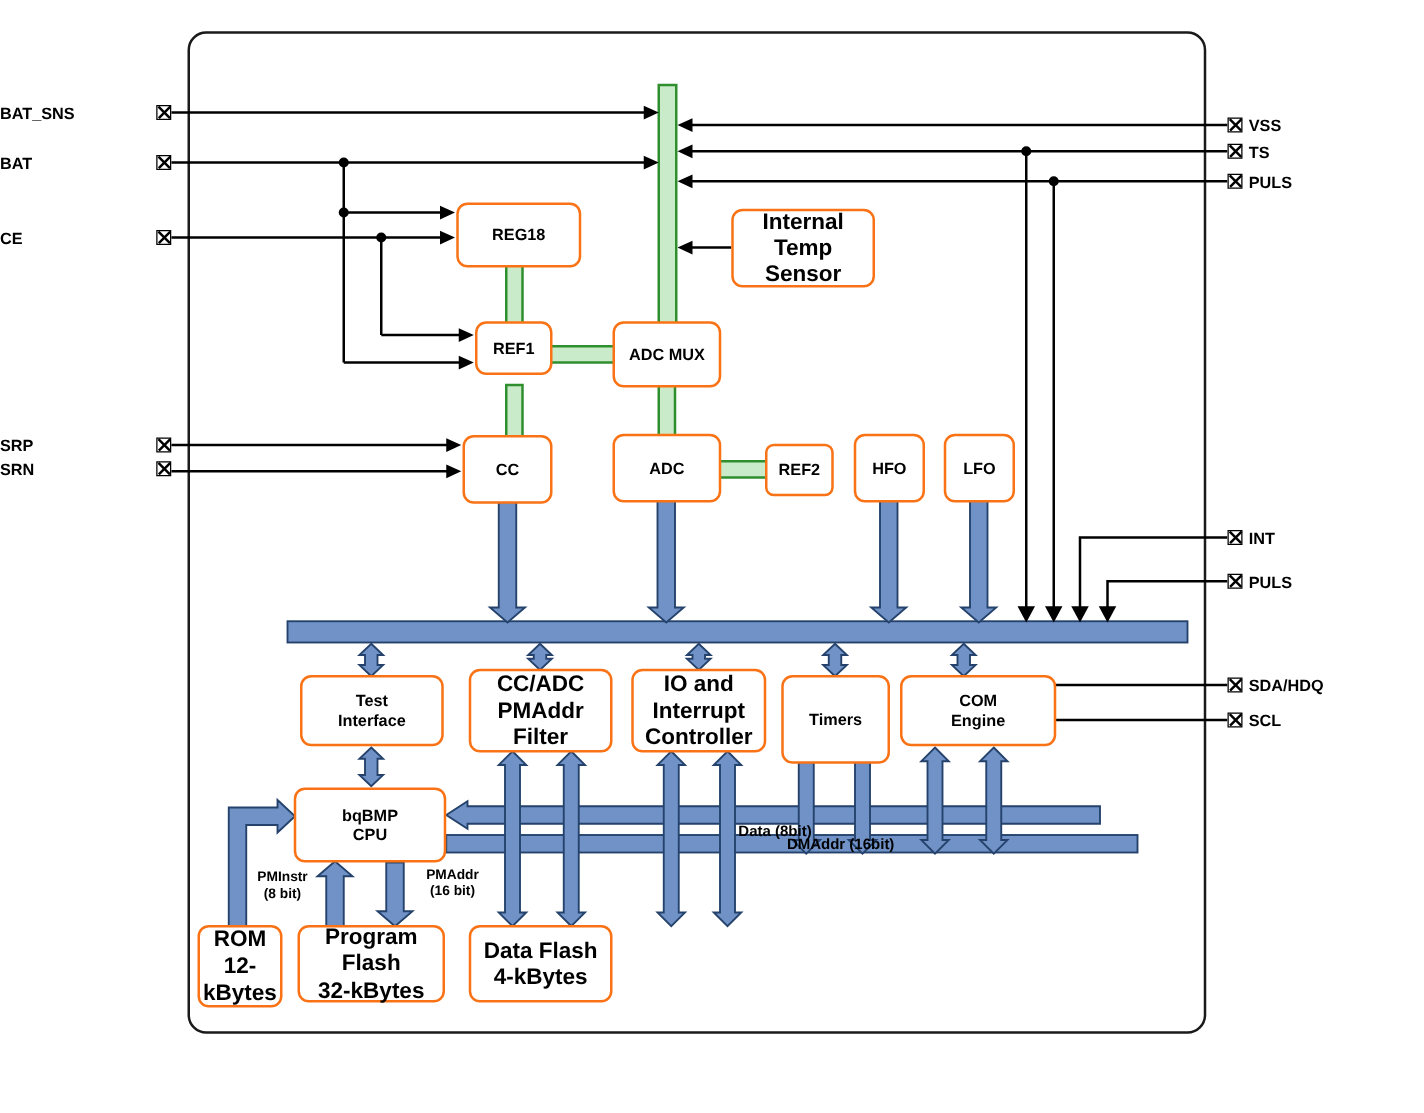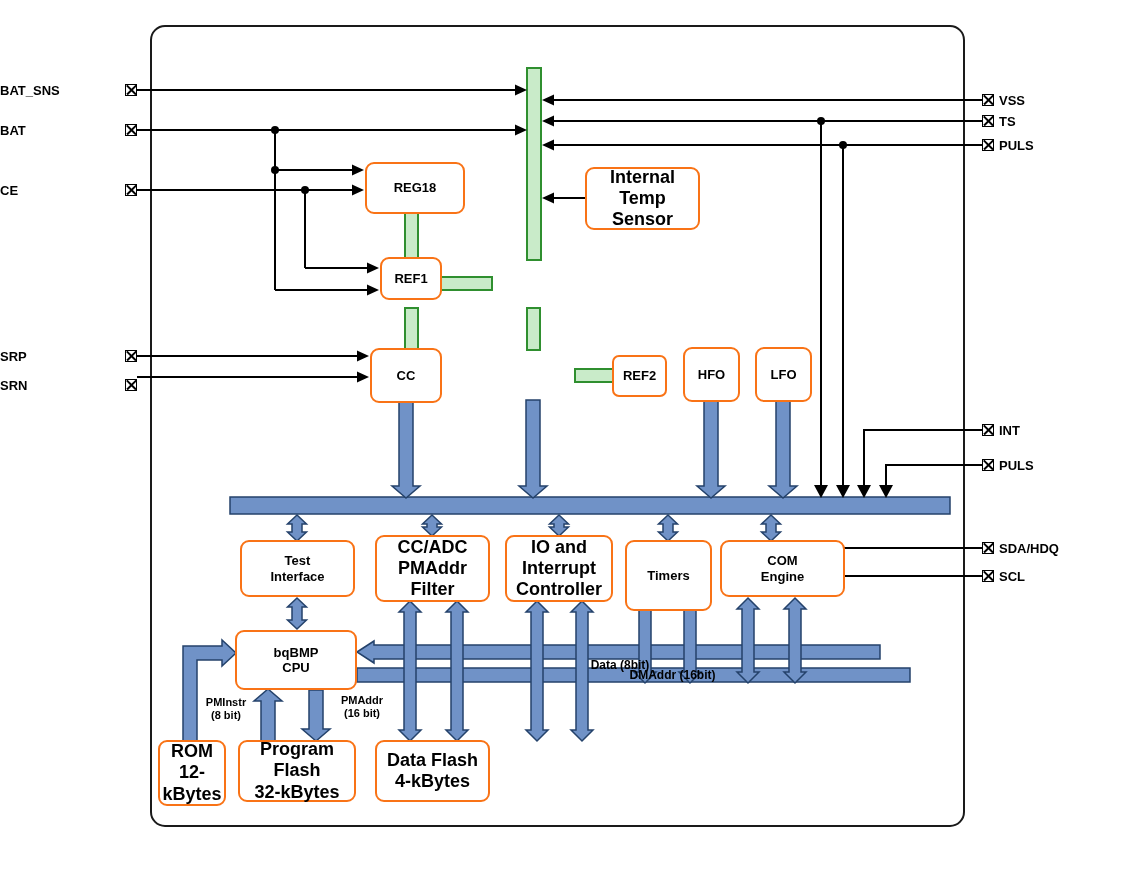--- a/index.html
+++ b/index.html
@@ -140,21 +140,23 @@
       <circle cx="821" cy="121" r="4"></circle>
       <circle cx="843" cy="145" r="4"></circle>
     </g>
   </svg>
 
   <div class="block" style="left:365px;top:162px;width:100px;height:52px">REG18</div>
   <div class="block fs12" style="left:585px;top:167px;width:115px;height:63px">Internal
 Temp
 Sensor</div>
   <div class="block" style="left:380px;top:257px;width:62px;height:43px">REF1</div>
+  <div class="block" style="left:490px;top:257px;width:87px;height:53px">ADC MUX</div>
   <div class="block" style="left:370px;top:348px;width:72px;height:55px">CC</div>
+  <div class="block" style="left:490px;top:347px;width:87px;height:55px">ADC</div>
   <div class="block" style="left:612px;top:355px;width:55px;height:42px;border-radius:7px">REF2</div>
   <div class="block" style="left:683px;top:347px;width:57px;height:55px">HFO</div>
   <div class="block" style="left:755px;top:347px;width:57px;height:55px">LFO</div>
 
   <div class="block" style="left:240px;top:540px;width:115px;height:57px">Test
 Interface</div>
   <div class="block fs12" style="left:375px;top:535px;width:115px;height:67px">CC/ADC
 PMAddr
 Filter</div>
   <div class="block fs12" style="left:505px;top:535px;width:108px;height:67px">IO and
@@ -191,21 +193,21 @@
     <span class="pinbox"></span>
   </div>
   <div class="pin pin-left" style="top:181px">
     <span class="pin-label">CE</span>
     <span class="pinbox"></span>
   </div>
   <div class="pin pin-left" style="top:347px">
     <span class="pin-label">SRP</span>
     <span class="pinbox"></span>
   </div>
-  <div class="pin pin-left" style="top:376px">
+  <div class="pin pin-left" style="top:366px">
     <span class="pin-label">SRN</span>
     <span class="pinbox"></span>
   </div>
 
   <div class="pin pin-right" style="top:91px">
     <span class="pinbox"></span>
     <span class="pin-label">VSS</span>
   </div>
   <div class="pin pin-right" style="top:112px">
     <span class="pinbox"></span>

